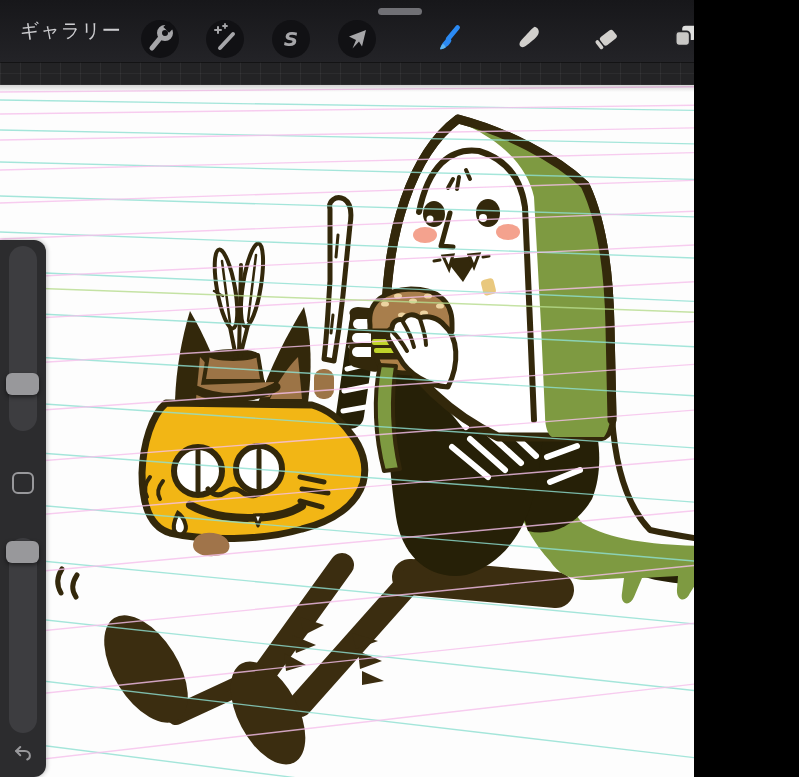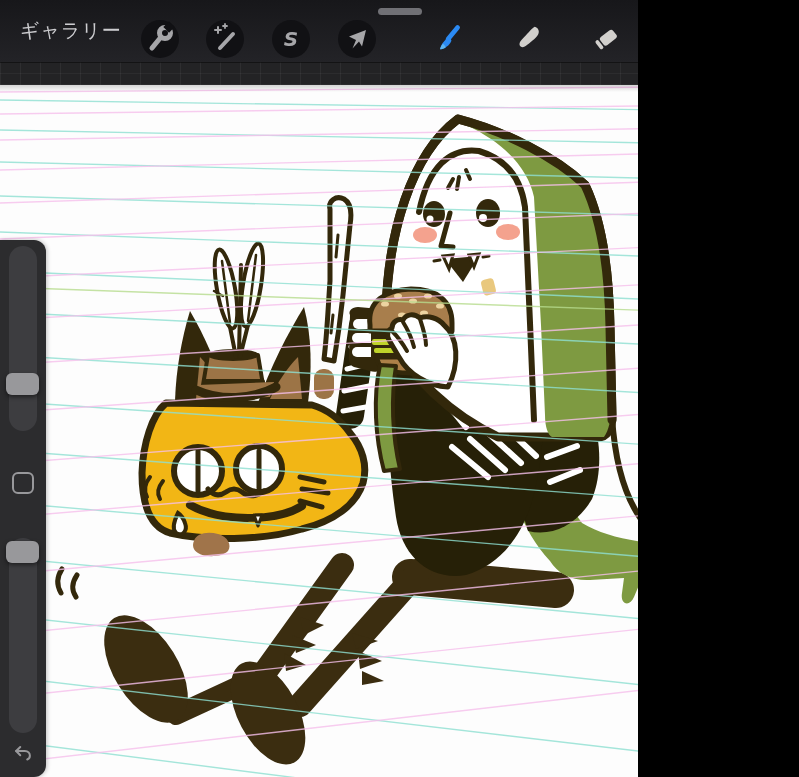--- a/index.html
+++ b/index.html
@@ -1,16 +1,16 @@
 <!DOCTYPE html>
 <html style="--toolbarTop: #17171a; --toolbarBottom: #232327; --stripBg: #232325; --circleBg: #111114; --iconGray: #a6a6a9; --iconLight: #d2d0cd; --textGray: #cdcdd0; --blue: #2b8af3; --blueLight: #5db5f0; --swatch: #6b5a10; --swatchRing: #97979b; --sidebarBg: #2c2c2e; --trackBg: #3d3d40; --handleGray: #98989b; --handlePill: #707075; --layerBack: #dededd; --layerFront: #c9c8c6; --canvasBg: #fdfdfd; --ink: #33280b; --inkDark: #262007; --legBrown: #3b2d10; --green: #7e9a41; --yellow: #f2b615; --hatBrown: #9c7446; --bun: #a87e4c; --bun2: #ad8048; --seed: #ecd3a0; --lettuce: #bfd32a; --blush: #f4a28e; --crumb: #e9c87e; --cookie: #a0744a;"><head>
 <meta charset="utf-8">
 <style>
   html,body{margin:0;padding:0;background:#000;}
-  .screen{position:relative;width:638px;height:777px;overflow:hidden;background:var(--canvasBg,#fdfdfd);font-family:"Liberation Sans","DejaVu Sans",sans-serif;}
+  .screen{position:relative;width:694px;height:777px;overflow:hidden;background:var(--canvasBg,#fdfdfd);font-family:"Liberation Sans","DejaVu Sans",sans-serif;}
 
   
   .toolbar{position:absolute;left:0;top:0;width:799px;height:62px;background:linear-gradient(180deg,var(--toolbarTop),var(--toolbarBottom));z-index:30;}
   .drag-handle{position:absolute;left:378px;top:8px;width:44px;height:7px;border-radius:4px;background:var(--handlePill);}
   .gallery{position:absolute;left:20px;top:0;height:62px;display:flex;align-items:center;color:var(--textGray);font-size:19px;letter-spacing:1px;cursor:default;}
   .circle-btn{position:absolute;top:20px;width:38px;height:38px;border-radius:50%;background:var(--circleBg);display:flex;align-items:center;justify-content:center;}
   .flat-btn{position:absolute;top:20px;width:36px;height:36px;display:flex;align-items:center;justify-content:center;}
   .swatch{position:absolute;top:19px;left:750px;width:38px;height:38px;border-radius:50%;background:var(--swatch);border:2px solid var(--swatchRing);box-sizing:border-box;}
   .icon-stroke{stroke:var(--iconGray);fill:none;stroke-linecap:round;stroke-linejoin:round;}
   .icon-fill{fill:var(--iconGray);}

